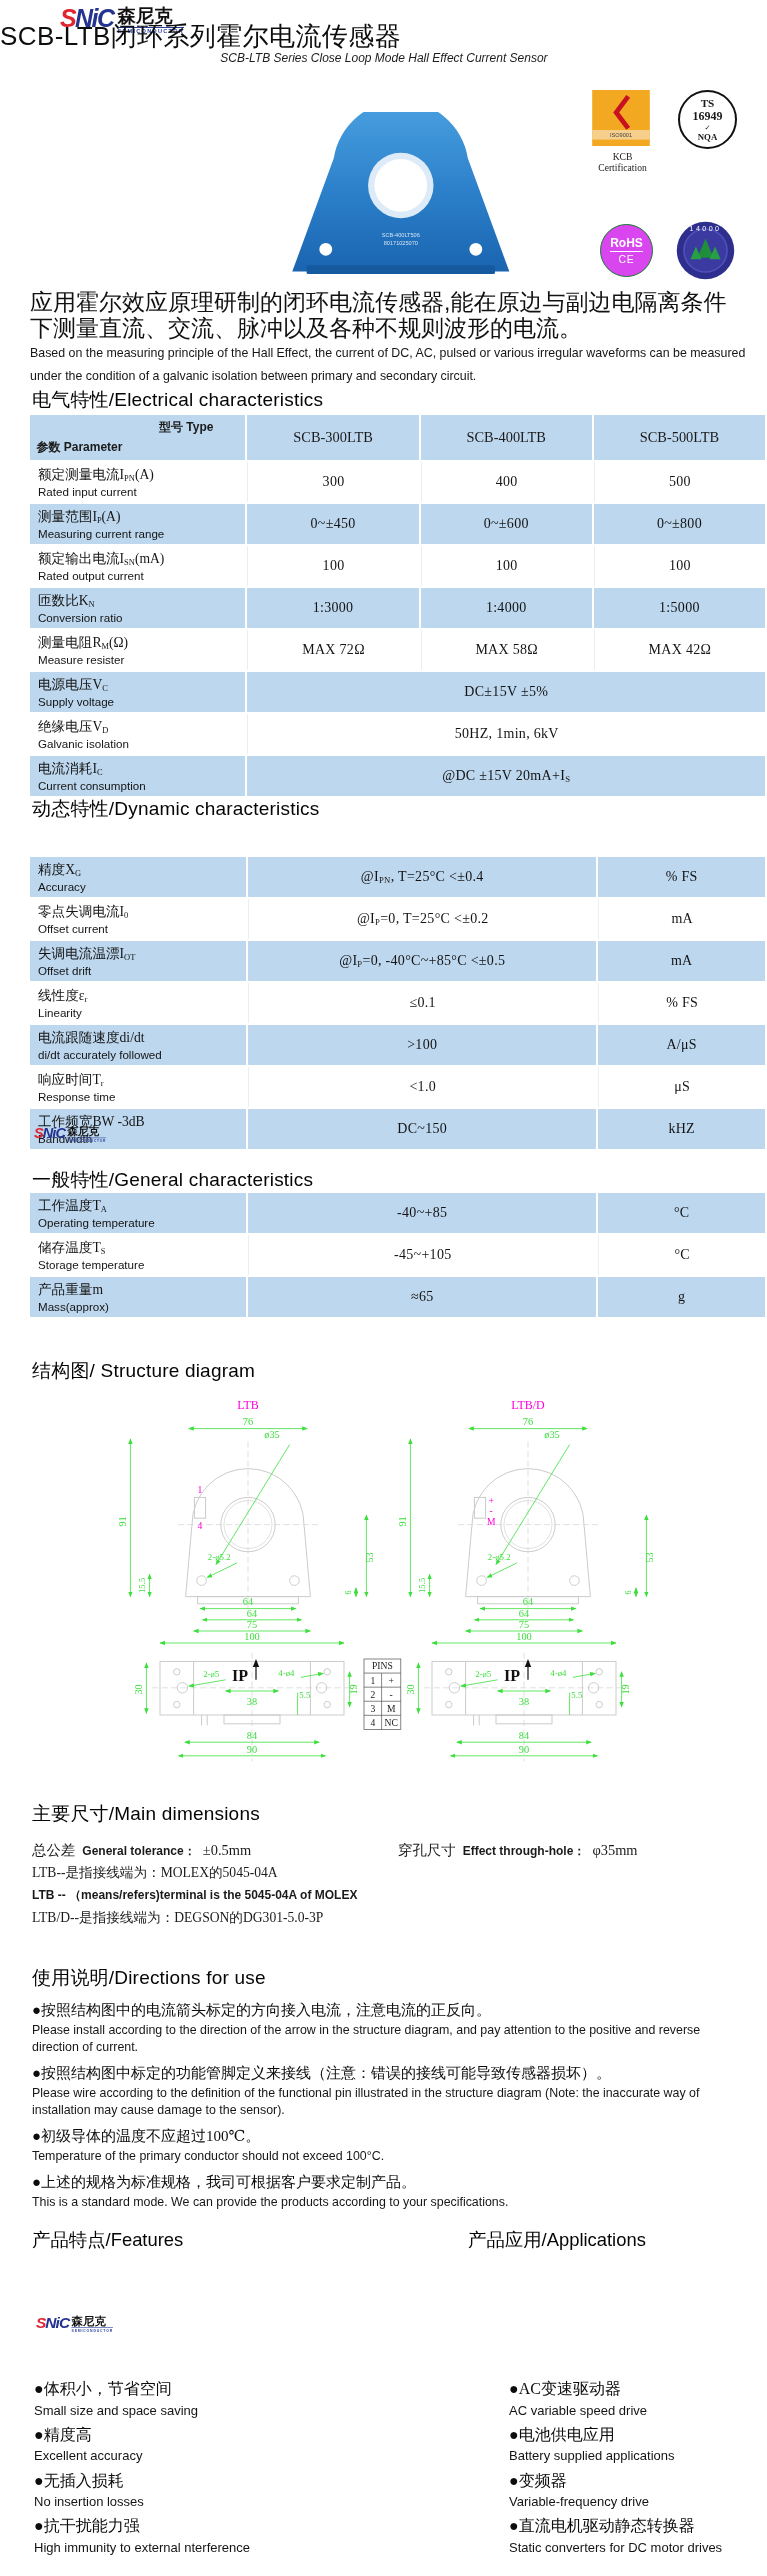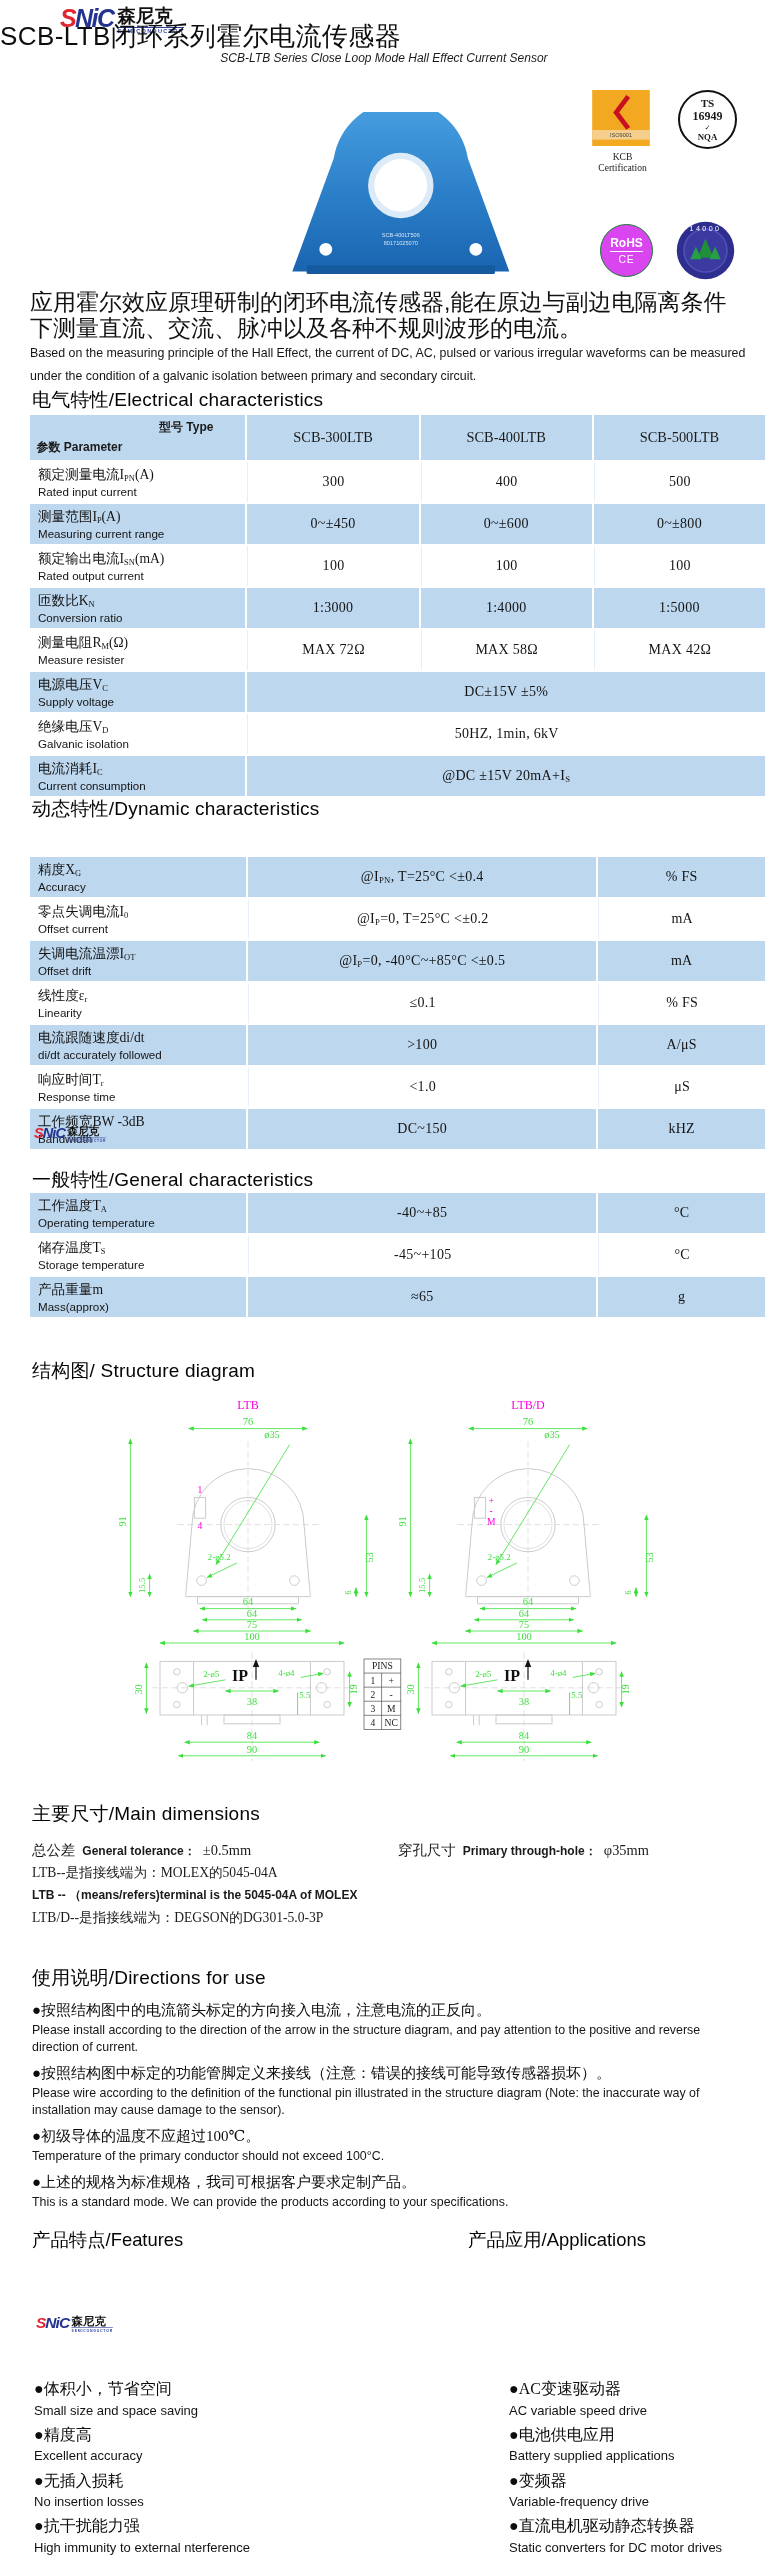--- a/index.html
+++ b/index.html
@@ -471,21 +471,21 @@
 
   <div class="sec abs" style="left:32px;top:1801px;">主要尺寸/Main dimensions</div>
 
   <div class="dims-block abs" style="left:32px;top:1839px;">
     <div class="dim-row">
       <span class="d-cn">总公差</span>&nbsp;
       <span class="d-en">General tolerance：</span>&nbsp;
       <span class="d-val">±0.5mm</span>
       <span class="d-right">
         <span class="d-cn">穿孔尺寸</span>&nbsp;
-        <span class="d-en">Primary through-hole：</span>&nbsp;
+        <span class="d-en">Effect through-hole：</span>&nbsp;
         <span class="d-val">φ35mm</span>
       </span>
     </div>
     <div class="d-line-cn">LTB--是指接线端为：MOLEX的5045-04A</div>
     <div class="d-line-en">LTB -- （means/refers)terminal is the 5045-04A of MOLEX</div>
     <div class="d-line-cn">LTB/D--是指接线端为：DEGSON的DG301-5.0-3P</div>
   </div>
 
   <div class="sec abs" style="left:32px;top:1965px;">使用说明/Directions for use</div>
 

